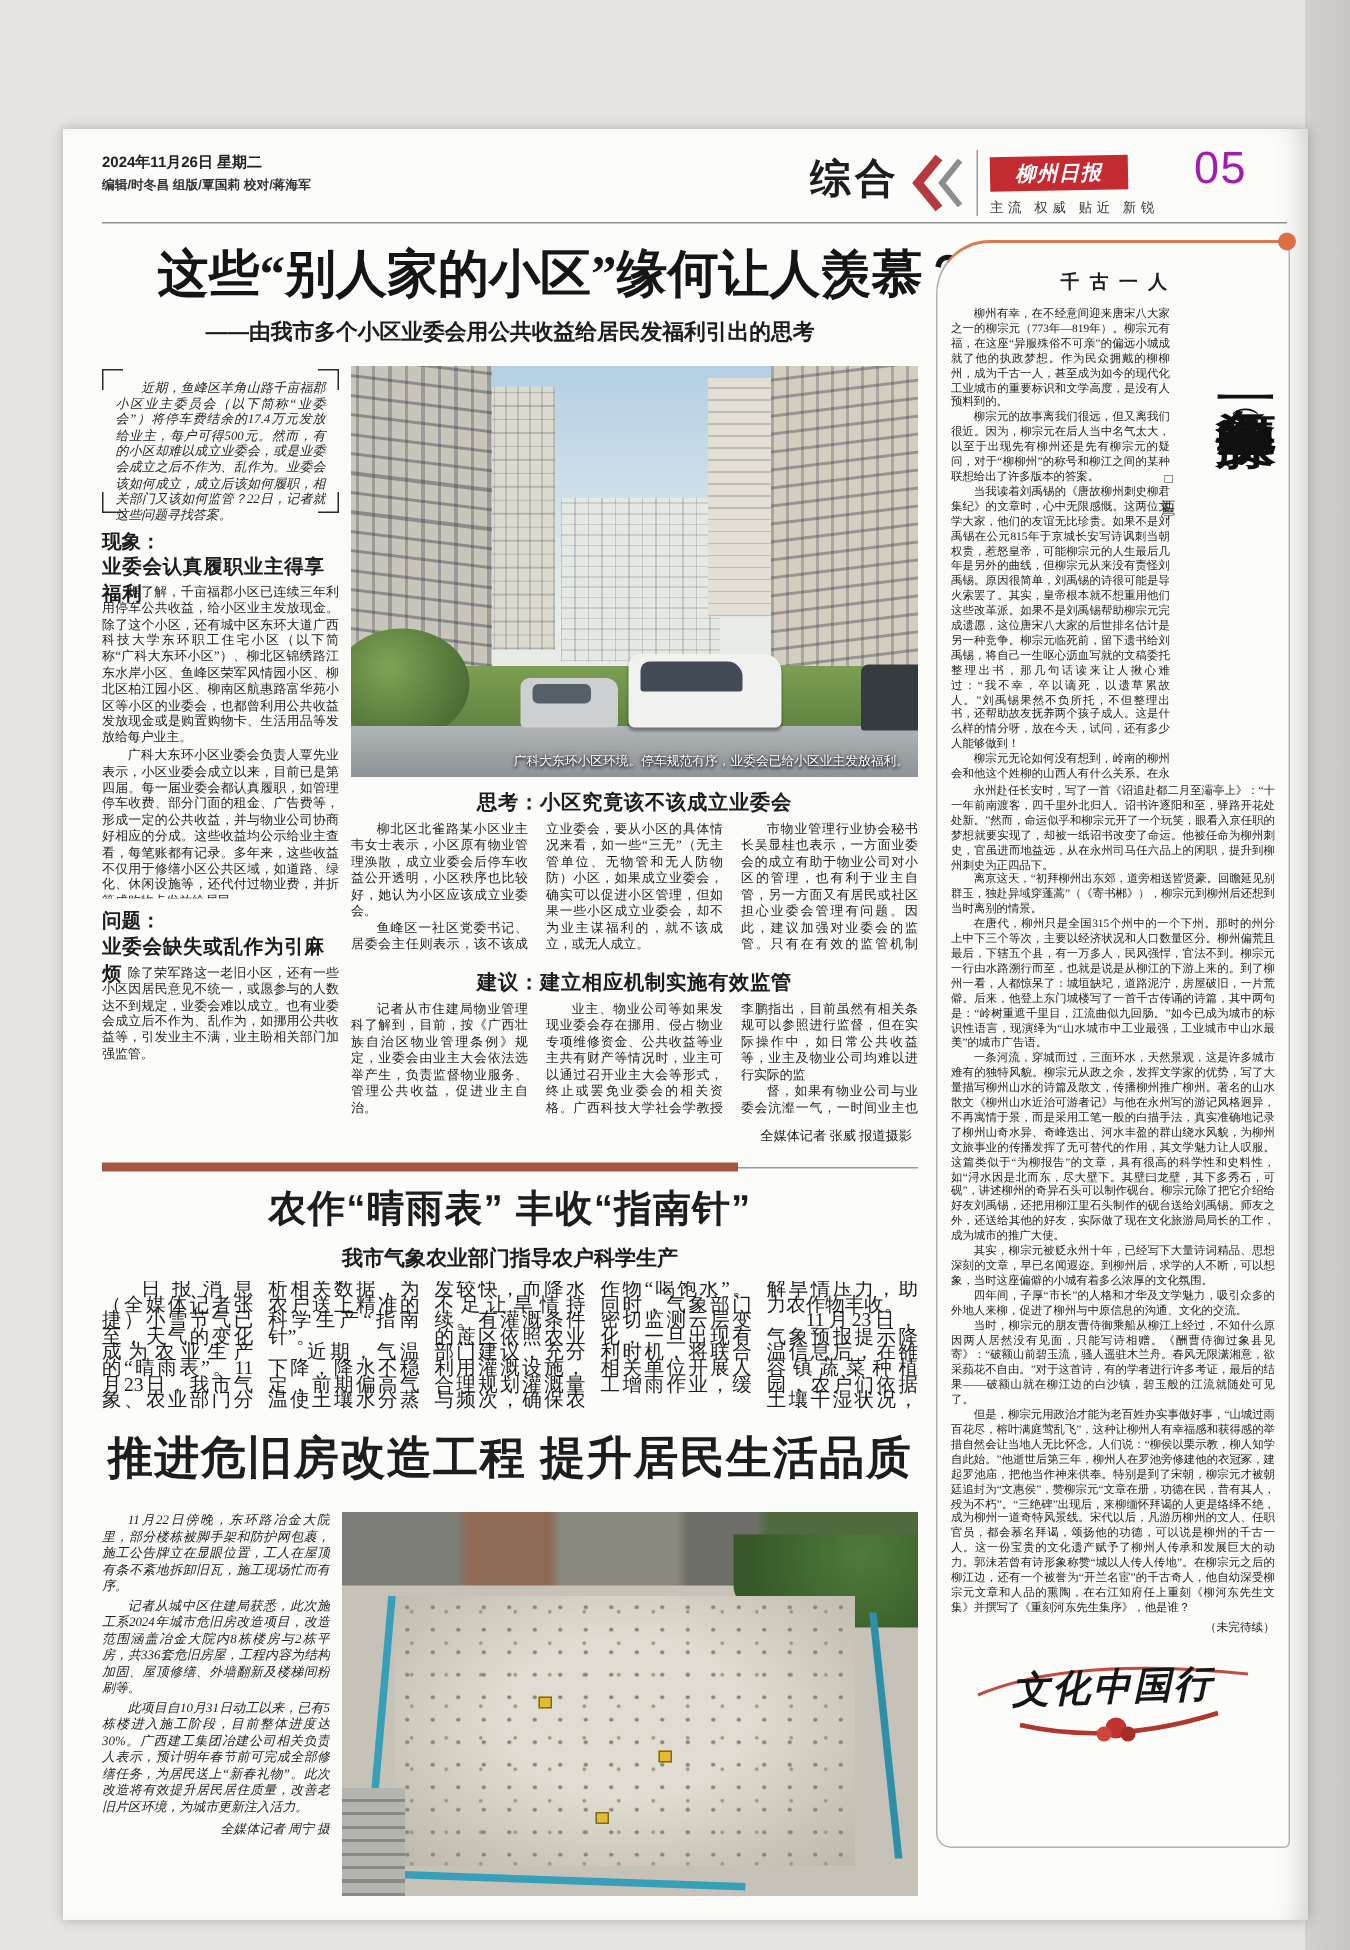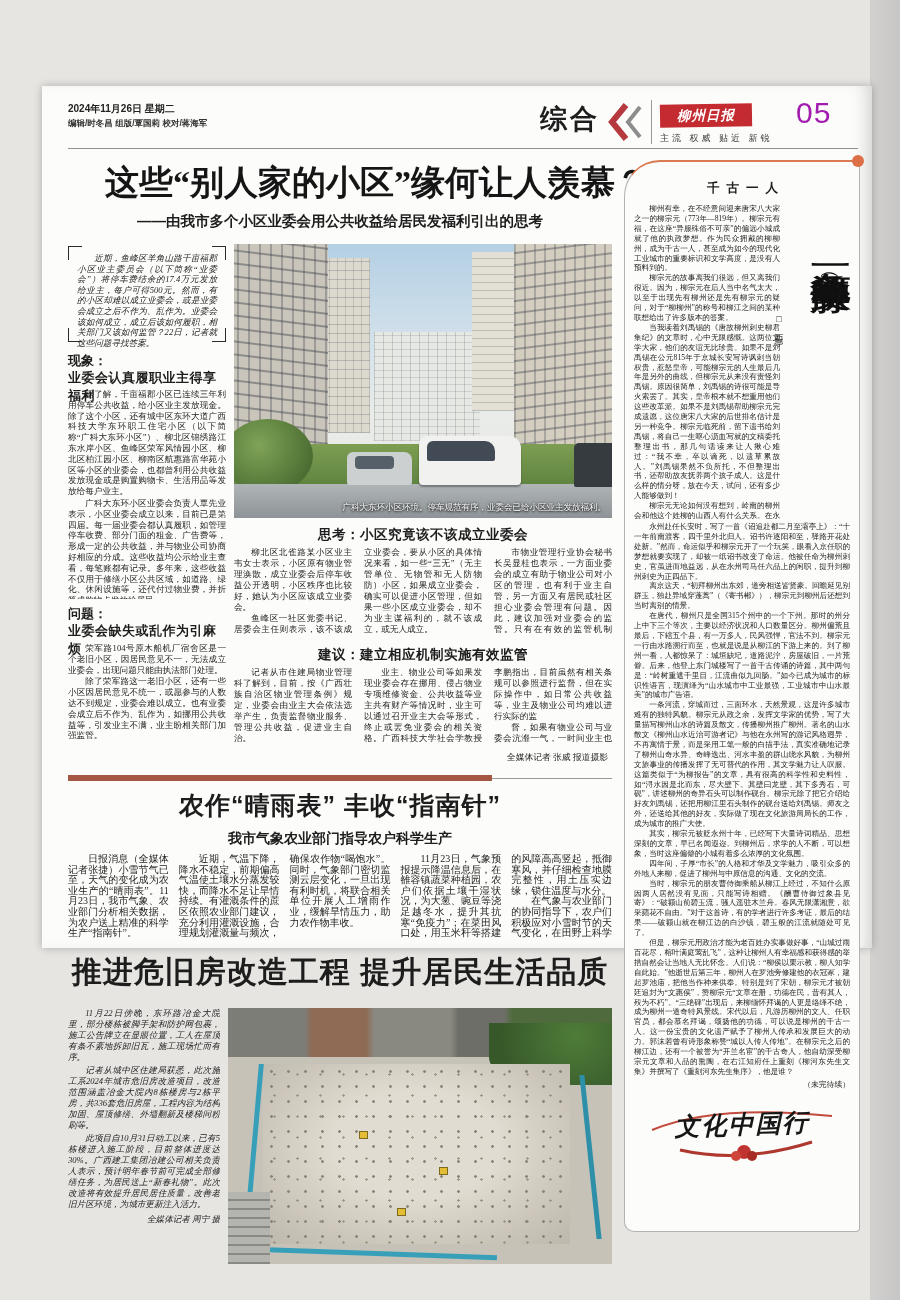--- a/index.html
+++ b/index.html
@@ -1,21 +1,21 @@
 <!DOCTYPE html>
 <html><head>
 <meta charset="utf-8">
 <style>
   html,body{margin:0;padding:0;}
   body{width:900px;height:1300px;position:relative;background:#e6e5e2;overflow:hidden;
        font-family:"Liberation Sans","DejaVu Sans",sans-serif;color:#1d1d1d;}
   .serif{font-family:Liberation Serif, serif;margin-left:37px;}
   .stage-band{position:absolute;right:0;top:0;width:30px;height:1300px;
        background:linear-gradient(90deg,#d2d1cf,#c7c6c4);}
-  .paper{position:absolute;left:42px;top:86px;width:830px;height:862px;background:#fcfcfa;
+  .paper{position:absolute;left:42px;top:86px;width:830px;height:1194px;background:#fcfcfa;
        box-shadow:0 0 8px rgba(0,0,0,.25), inset -14px 0 20px -12px rgba(0,0,0,.22);}
   .abs{position:absolute;}
   p{margin:0;text-indent:2em;text-align:justify;}
   
   .dateline{left:26px;top:16px;font-size:10px;font-weight:bold;line-height:14px;color:#222;}
   .staffline{font-size:8.5px;font-weight:bold;color:#333;}
   .section-name{left:498px;top:15px;font-size:27px;font-weight:900;letter-spacing:3px;}
   .chev{left:565px;top:16px;}
   .vline{left:609px;top:14px;width:1px;height:44px;background:#9a9a9a;}
   .masthead{left:618px;top:18px;width:92px;height:23px;background:#c32b31;color:#fff;
@@ -80,21 +80,21 @@
   .cols3{column-count:3;column-gap:12px;font-size:8.6px;line-height:11px;overflow:hidden;
        font-family:"Liberation Serif","DejaVu Serif",serif;}
   .byline-r{font-size:8.8px;text-align:right;font-family:"Liberation Serif","DejaVu Serif",serif;}
   
   .div-line{left:26px;top:692px;width:544px;height:1px;background:#999;}
   .div-bar{left:26px;top:689px;width:424px;height:6px;background:#a65743;}
   
   .w-head{left:26px;top:703px;width:544px;text-align:center;font-size:25px;font-weight:900;letter-spacing:1px;}
   .w-sub{left:26px;top:744px;width:544px;text-align:center;font-size:14px;font-weight:700;}
   .w-body{left:26px;top:768px;width:544px;height:86px;column-count:5;column-gap:10px;
-       font-size:10px;line-height:10.6px;overflow:hidden;
+       font-size:13px;line-height:10.6px;overflow:hidden;
        font-family:"Liberation Serif","DejaVu Serif",serif;}
   
   .r-head{left:26px;top:866px;width:544px;text-align:center;font-size:30px;font-weight:900;letter-spacing:1px;}
   .r-col{left:26px;top:922px;width:152px;height:222px;font-size:8.6px;line-height:11px;
        font-style:italic;overflow:hidden;font-family:"Liberation Serif","DejaVu Serif",serif;}
   .r-col p{margin-bottom:2px;}
   .r-byline{text-align:right;text-indent:0;font-style:italic;margin-top:4px;}
   .photo-b{left:186px;top:922px;width:384px;height:256px;overflow:hidden;background:#c6c2b8;}
   .cp-top{position:absolute;left:0;top:0;width:100%;height:19%;
        background:linear-gradient(90deg,#7d7d78 0 20%,#8f6a55 22% 36%,#8a897f 38% 58%,#6e6e68 60% 72%,#4f6b3e 74% 100%);}
@@ -174,21 +174,20 @@
   <div class="abs sec-label" style="left:26px;top:266px;">现象：</div>
   <div class="abs sec-title" style="left:26px;top:283px;width:158px;">业委会认真履职业主得享福利</div>
   <div class="abs colnarrow" style="left:26px;top:303px;height:210px;">
       <p>据了解，千亩福郡小区已连续三年利用停车公共收益，给小区业主发放现金。除了这个小区，还有城中区东环大道广西科技大学东环职工住宅小区（以下简称“广科大东环小区”）、柳北区锦绣路江东水岸小区、鱼峰区荣军风情园小区、柳北区柏江园小区、柳南区航惠路富华苑小区等小区的业委会，也都曾利用公共收益发放现金或是购置购物卡、生活用品等发放给每户业主。</p>
       <p>广科大东环小区业委会负责人覃先业表示，小区业委会成立以来，目前已是第四届。每一届业委会都认真履职，如管理停车收费、部分门面的租金、广告费等，形成一定的公共收益，并与物业公司协商好相应的分成。这些收益均公示给业主查看，每笔账都有记录。多年来，这些收益不仅用于修缮小区公共区域，如道路、绿化、休闲设施等，还代付过物业费，并折算成购物卡发放给居民。</p>
     </div>
 
   <div class="abs sec-label" style="left:26px;top:519px;">问题：</div>
   <div class="abs sec-title" style="left:26px;top:536px;width:158px;">业委会缺失或乱作为引麻烦</div>
   <div class="abs colnarrow" style="left:26px;top:557px;height:126px;">
-      <p>荣军路104号原木船机厂宿舍区是一个老旧小区，因居民意见不一，无法成立业委会，出现问题只能由执法部门处理。</p>
       <p>除了荣军路这一老旧小区，还有一些小区因居民意见不统一，或愿参与的人数达不到规定，业委会难以成立。也有业委会成立后不作为、乱作为，如挪用公共收益等，引发业主不满，业主盼相关部门加强监管。</p>
     </div>
 
   <div class="abs photo-a">
     <div class="sky"></div>
     <div class="bldfar"></div>
     <div class="bldL2"></div>
     <div class="bldL"></div>
     <div class="bldR2"></div>
     <div class="bldR"></div>

